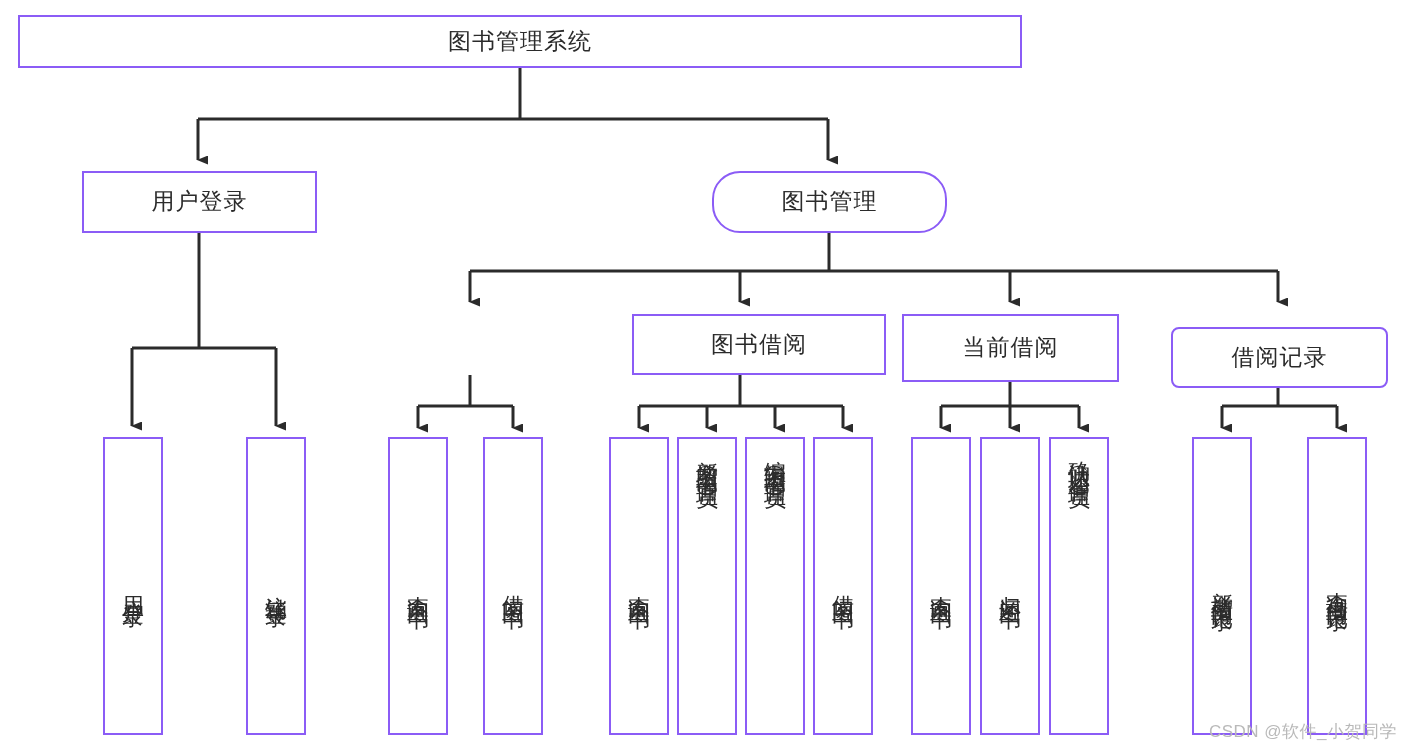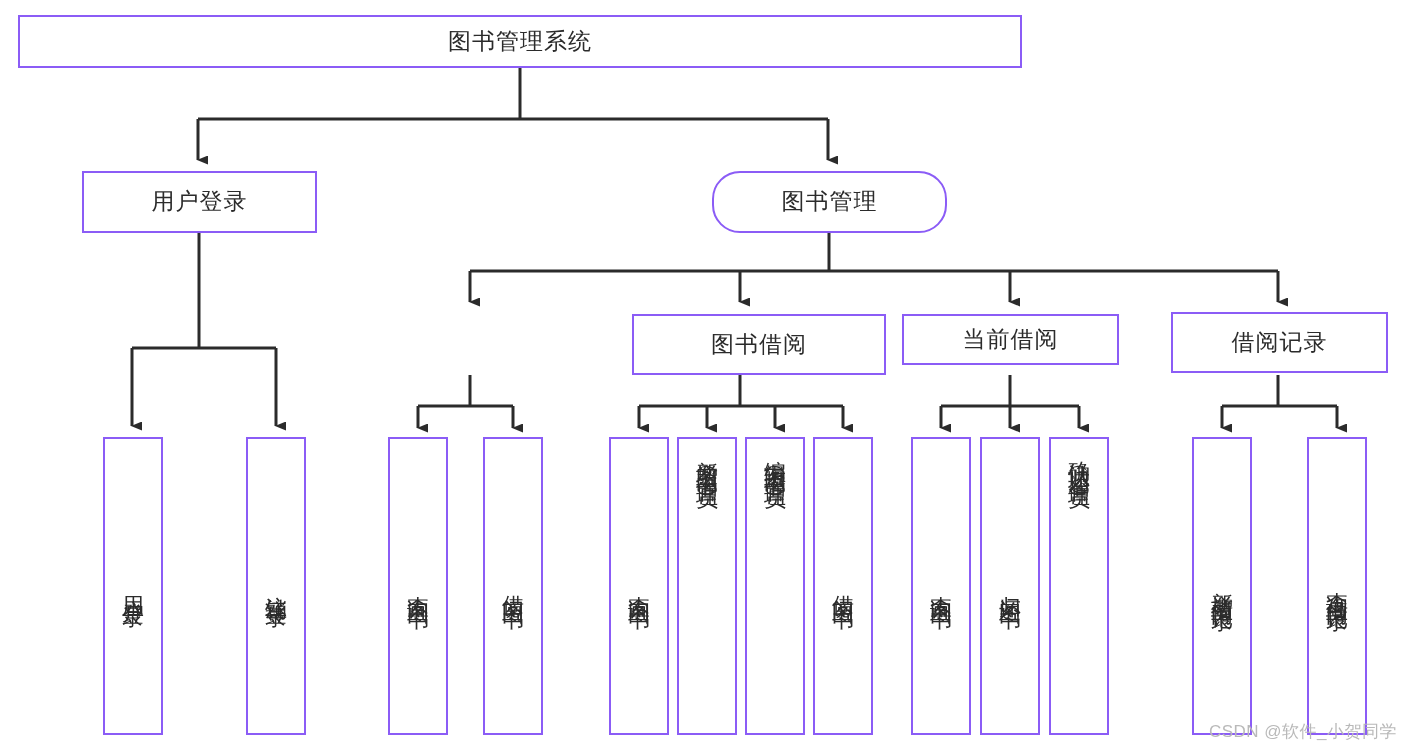--- a/index.html
+++ b/index.html
@@ -147,24 +147,24 @@
   <div class="node horizontal" style="left:82px; top:171px; width:235px; height:62px;">
     <span>用户登录</span>
   </div>
   <div class="node horizontal" style="left:712px; top:171px; width:235px; height:62px;border-radius:28px;">
     <span>图书管理</span>
   </div>
 
   <div class="node horizontal" style="left:632px; top:314px; width:254px; height:61px;">
     <span>图书借阅</span>
   </div>
-  <div class="node horizontal" style="left:902px; top:314px; width:217px; height:51px;">
+  <div class="node horizontal" style="left:902px; top:314px; width:217px; height:68px;">
     <span>当前借阅</span>
   </div>
-  <div class="node horizontal" style="left:1171px; top:312px; width:217px; height:61px;">
+  <div class="node horizontal" style="left:1171px; top:327px; width:217px; height:61px;border-radius:8px;">
     <span>借阅记录</span>
   </div>
 
   <div class="node leaf" style="left:103px; top:437px; width:60px; height:298px;">
     <div class="leaf-inner">
       <span class="leaf-label">用户登录</span>
     </div>
   </div>
   <div class="node leaf" style="left:246px; top:437px; width:60px; height:298px;">
     <div class="leaf-inner">

